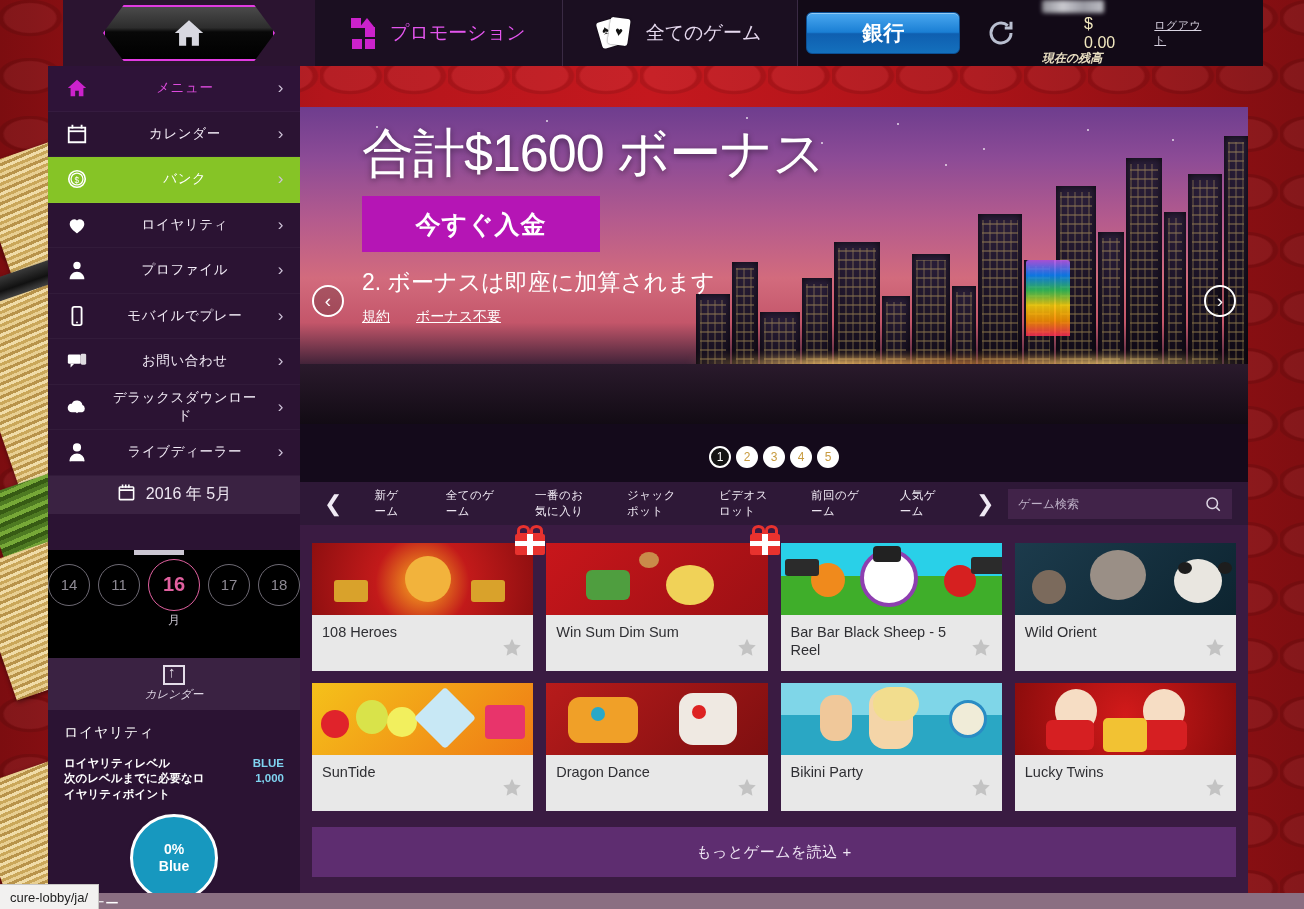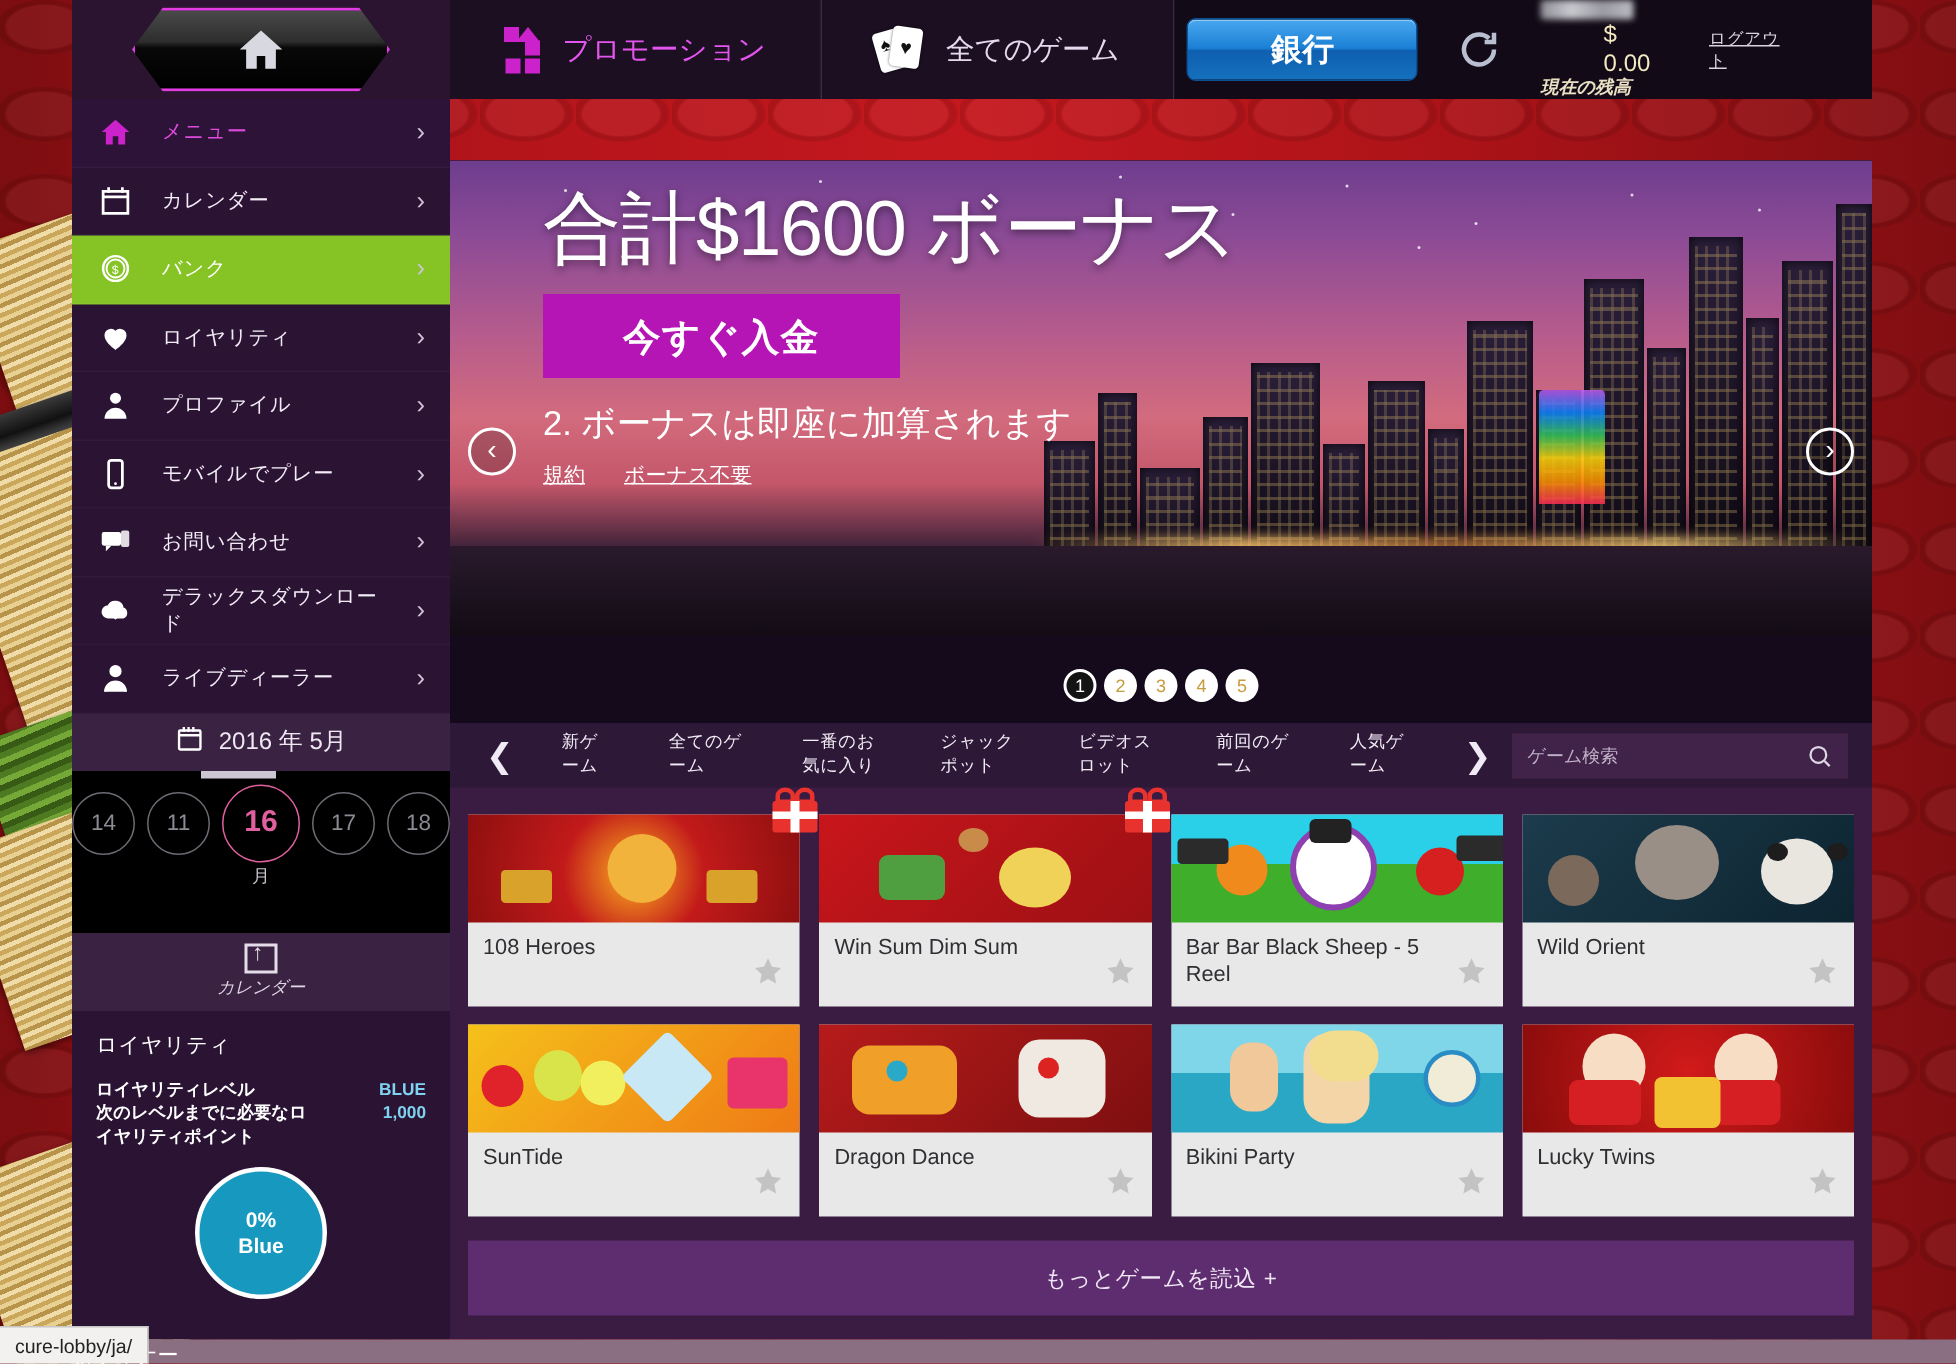--- a/index.html
+++ b/index.html
@@ -34,21 +34,21 @@
   .gb6 { top: 760px; height: 150px; transform: rotate(-19deg); }
 
   
   .app {
     position: absolute; left: 48px; top: 0;
     width: 1200px; height: 893px;
   }
 
   
   .topbar {
-    position: absolute; left: 0; top: 0; width: 1200px; height: 66px;
+    position: absolute; left: 15px; top: 0; width: 1200px; height: 66px;
     background: #1b0f21;
     display: flex; align-items: stretch;
   }
   .logo-cell {
     width: 252px; background: #2b1430;
     display: flex; align-items: center; justify-content: center;
     position: relative;
   }
   .logo-hex {
     width: 172px; height: 56px;
@@ -121,38 +121,39 @@
   
   .sidebar {
     position: absolute; left: 0; top: 66px; width: 252px; bottom: 0;
     background: #2b1333;
   }
   .nav-item {
     height: 45.5px; display: flex; align-items: center; gap: 16px;
     padding: 0 16px 0 14px; cursor: pointer; color: #f3ecf7; font-size: 13.5px;
     border-bottom: 1px solid rgba(255,255,255,.035);
     letter-spacing: .6px;
+    text-align: center;
   }
   .nav-item .ic { width: 30px; display:flex; align-items:center; justify-content:center; }
   .nav-item .ic svg { width: 22px; height: 22px; fill: #ffffff; }
   .nav-item .lbl { flex: 1; }
   .nav-item .chev { color: #cfc3d8; font-size: 17px; font-weight: 300; }
   .nav-item.active-menu { background: #2e1338; }
   .nav-item.active-menu .lbl { color: #dd4bdd; }
   .nav-item.active-menu .ic svg { fill: #cc22cc; }
   .nav-item.highlight { background: #86c426; }
   .nav-item.highlight .lbl { color: #fff; }
 
   
   .cal-head {
     height: 38px; background: #3a2242; display: flex; align-items: center;
     justify-content: center; gap: 10px; color: #efe8f3; font-size: 16px;
   }
   .cal-head svg { width: 19px; height: 19px; fill: #fff; }
-  .cal-body { background: #000; height: 108px; position: relative; }
+  .cal-body { background: #000; height: 108px; position: relative; margin-top: 36px; }
   .cal-underline {
     position: absolute; left: 86px; top: 0; width: 50px; height: 5px; background: #cbc6d2;
   }
   .days { display: flex; justify-content: center; gap: 8px; padding-top: 14px; }
   .day {
     width: 42px; height: 42px; border-radius: 50%;
     border: 1.6px solid #6e6a74; color: #8e8a94;
     display: flex; align-items: center; justify-content: center; font-size: 15px;
     cursor: pointer;
   }

